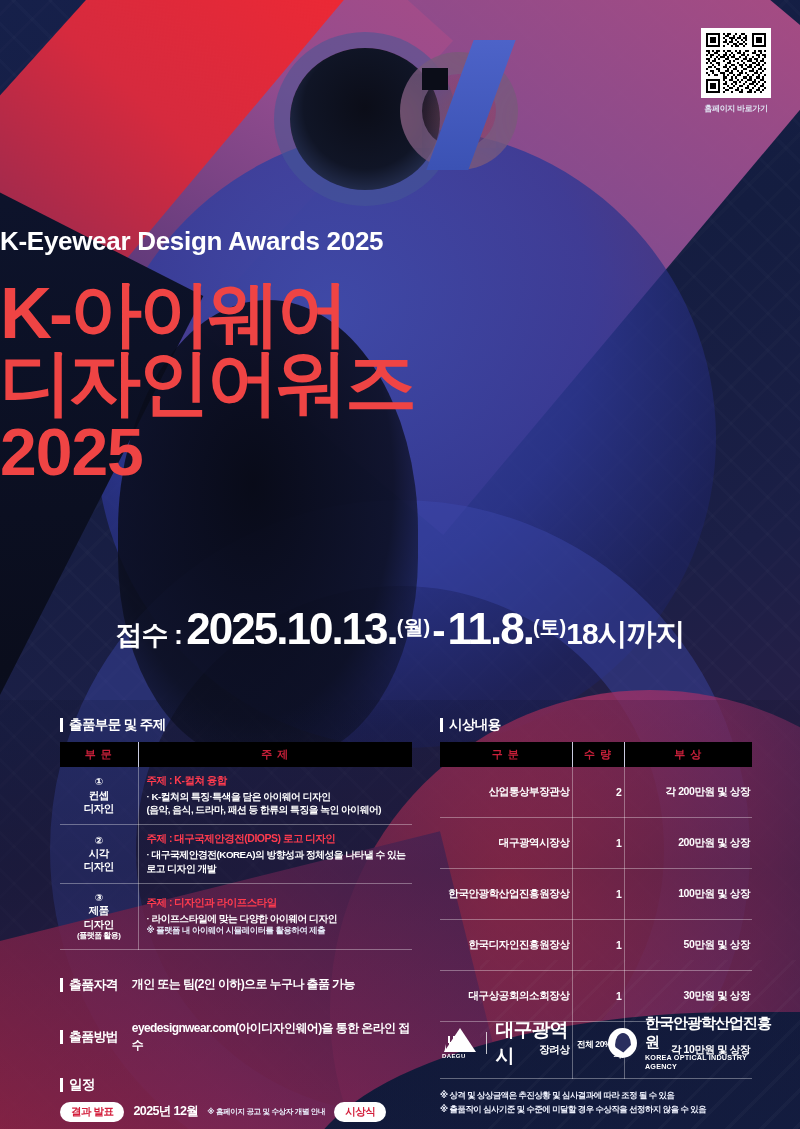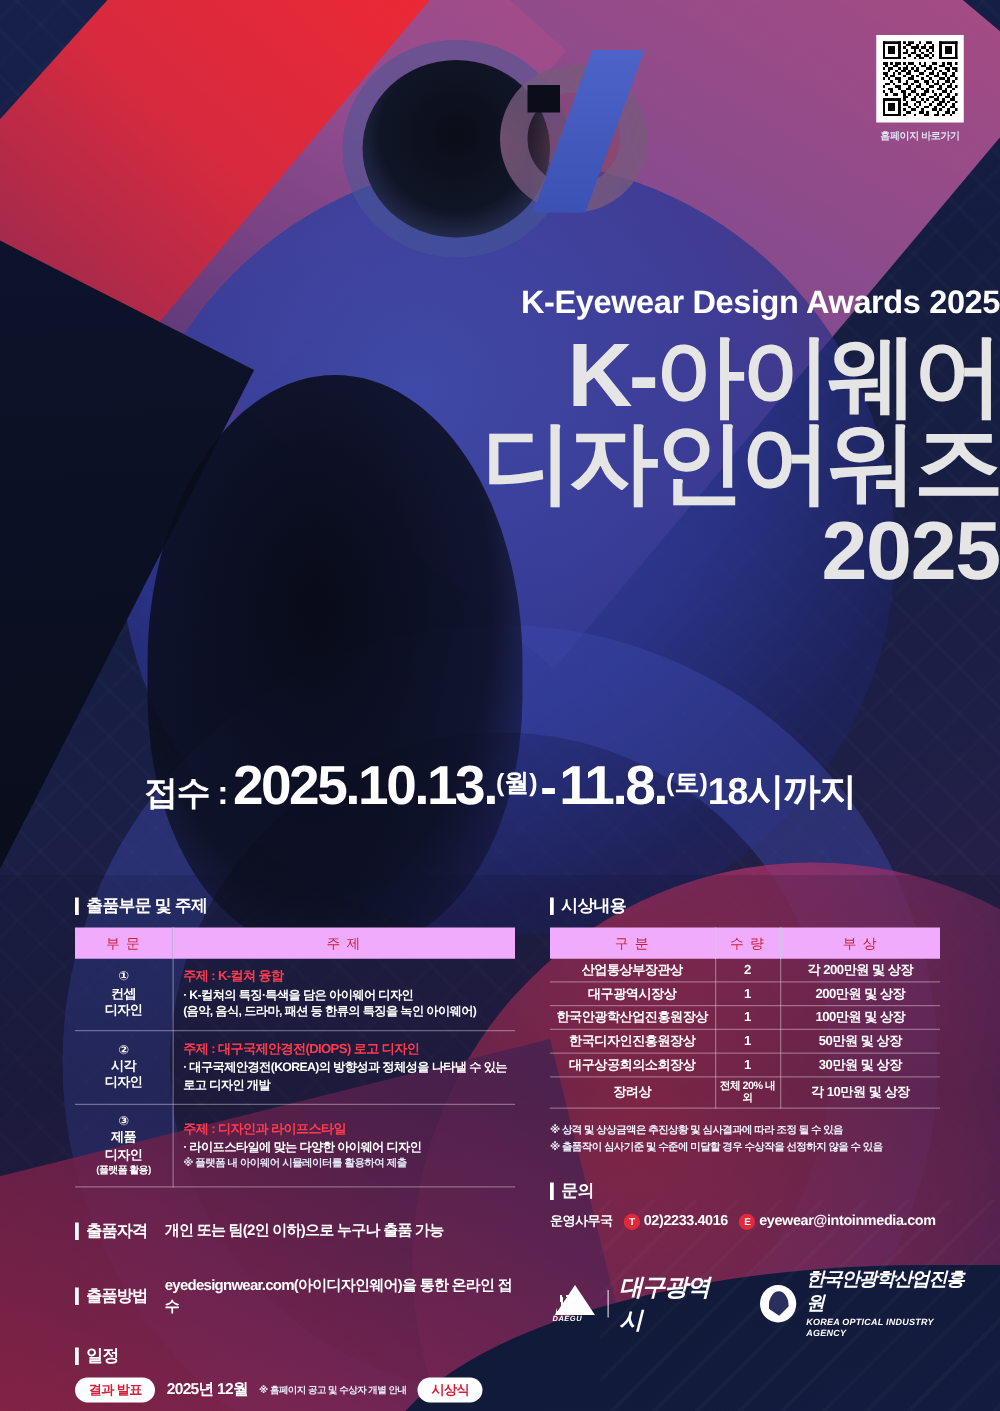--- a/index.html
+++ b/index.html
@@ -135,27 +135,27 @@
     background: #0b0d18; transform: rotate(0deg);
   }
 
   
   .qr-wrap { position: absolute; right: 26px; top: 28px; width: 76px; text-align: center; }
   .qr-box { width: 70px; height: 70px; background: #fff; padding: 5px; margin: 0 auto; }
   .qr-svg { display: block; width: 60px; height: 60px; }
   .qr-label { margin-top: 5px; font-size: 8px; color: #dfe3f2; letter-spacing: -.3px; font-weight: 700; }
 
   
-  .head { position: absolute; left: 0; right: 0; top: 226px; text-align: right; }
+  .head { position: absolute; left: 0; right: 0; top: 226px; text-align: left; }
   .head-en {
     font-size: 26px; font-weight: 700; letter-spacing: -.3px; color: #fff;
   }
   .head-kr {
-    margin-top: 10px;
-    font-size: 72px; font-weight: 900; line-height: .96; letter-spacing: -3px; color: #e5e5e5;
+    margin-top: 22px;
+    font-size: 72px; font-weight: 900; line-height: .96; letter-spacing: -3px; color: #ef4444;
   }
   .head-kr .l2 { display: block; }
   .head-year {
     display: block; margin-top: 4px; font-size: 66px; font-weight: 900; letter-spacing: -1px;
   }
 
   
   .dateline {
     position: absolute; left: 0; right: 0; top: 604px;
     text-align: center; white-space: nowrap;
@@ -176,21 +176,21 @@
     font-size: 13.5px; font-weight: 900; color: #fff; letter-spacing: -.6px;
     padding-left: 9px; position: relative; margin-bottom: 8px;
   }
   .sec-title::before {
     content: ""; position: absolute; left: 0; top: 2px; bottom: 2px; width: 2.5px; background: #fff;
   }
 
   
   table { border-collapse: collapse; width: 100%; }
   .thead-cell {
-    background: #f0abfc; color: #c8203a; font-weight: 400; font-size: 11px;
+    background: #000000; color: #c8203a; font-weight: 700; font-size: 11px;
     text-align: center; padding: 5px 2px; letter-spacing: 1px;
     border-right: 1px solid #c9cbe0;
   }
   .thead-cell:last-child { border-right: none; }
 
   
   .tbl-parts td { border-bottom: 1px solid rgba(255,255,255,.34); vertical-align: middle; }
   .tbl-parts tr:last-child td { border-bottom: 1px solid rgba(255,255,255,.34); }
   .cell-part {
     width: 78px; text-align: center; font-size: 10.5px; font-weight: 800; color: #fff;
@@ -200,22 +200,22 @@
   .cell-part .num { font-size: 10px; display: block; }
   .cell-part .sub { font-size: 8px; font-weight: 700; display: block; }
   .cell-topic { padding: 7px 6px 8px 8px; }
   .topic-head { color: #ff3b4e; font-size: 10.5px; font-weight: 900; letter-spacing: -.5px; margin-bottom: 2px; }
   .topic-li { color: #fff; font-size: 9.8px; font-weight: 700; letter-spacing: -.5px; line-height: 1.35; }
   .topic-note { color: #e3e6f5; font-size: 8.4px; font-weight: 600; letter-spacing: -.4px; }
 
   
   .tbl-award td {
     border-bottom: 1px solid rgba(255,255,255,.34);
-    text-align: center; color: #fff; font-size: 10.5px; font-weight: 700;
-    padding: 2px 2px; letter-spacing: -.4px;
+    text-align: right; color: #fff; font-size: 10.5px; font-weight: 700;
+    padding: 18px 2px; letter-spacing: -.4px;
   }
   .tbl-award td.c1 { width: 132px; border-right: 1px solid rgba(255,255,255,.34); }
   .tbl-award td.c2 { width: 52px; border-right: 1px solid rgba(255,255,255,.34); }
   .tbl-award td.c2 .small { font-size: 8.6px; line-height: 1.15; display: block; font-weight: 800; }
 
   .notes { margin-top: 9px; }
   .note { font-size: 8.4px; font-weight: 600; color: #eceffb; letter-spacing: -.45px; line-height: 1.7; }
 
   
   .lrow { display: flex; align-items: center; gap: 14px; margin-top: 26px; }
@@ -241,21 +241,21 @@
   .sched { margin-top: 22px; }
   .sched-row { display: flex; align-items: center; gap: 9px; margin-top: 7px; flex-wrap: wrap; }
   .pill {
     display: inline-block; padding: 3px 11px; border-radius: 999px;
     background: #fff; color: #d31f3c; font-size: 10.5px; font-weight: 900; letter-spacing: -.5px;
   }
   .sched-val { font-size: 12.5px; font-weight: 900; letter-spacing: -.6px; }
   .sched-note { font-size: 7.6px; font-weight: 600; letter-spacing: -.4px; color: #e9ecfa; }
 
   
-  .logos { position: absolute; left: 440px; top: 298px; display: flex; align-items: center; gap: 26px; font-style: italic; }
+  .logos { position: absolute; left: 440px; top: 298px; display: flex; align-items: center; gap: 26px; }
   .logo { display: flex; align-items: center; gap: 8px; }
   .daegu-mark { position: relative; width: 40px; height: 30px; }
   .daegu-tri {
     position: absolute; left: 4px; top: 0; width: 0; height: 0;
     border-left: 16px solid transparent; border-right: 16px solid transparent; border-bottom: 24px solid #fff;
   }
   .daegu-cut {
     position: absolute; left: 6px; top: 8px; width: 14px; height: 16px;
     background: repeating-linear-gradient(72deg, #fff 0 2px, transparent 2px 5px);
     transform: skewX(-12deg);

